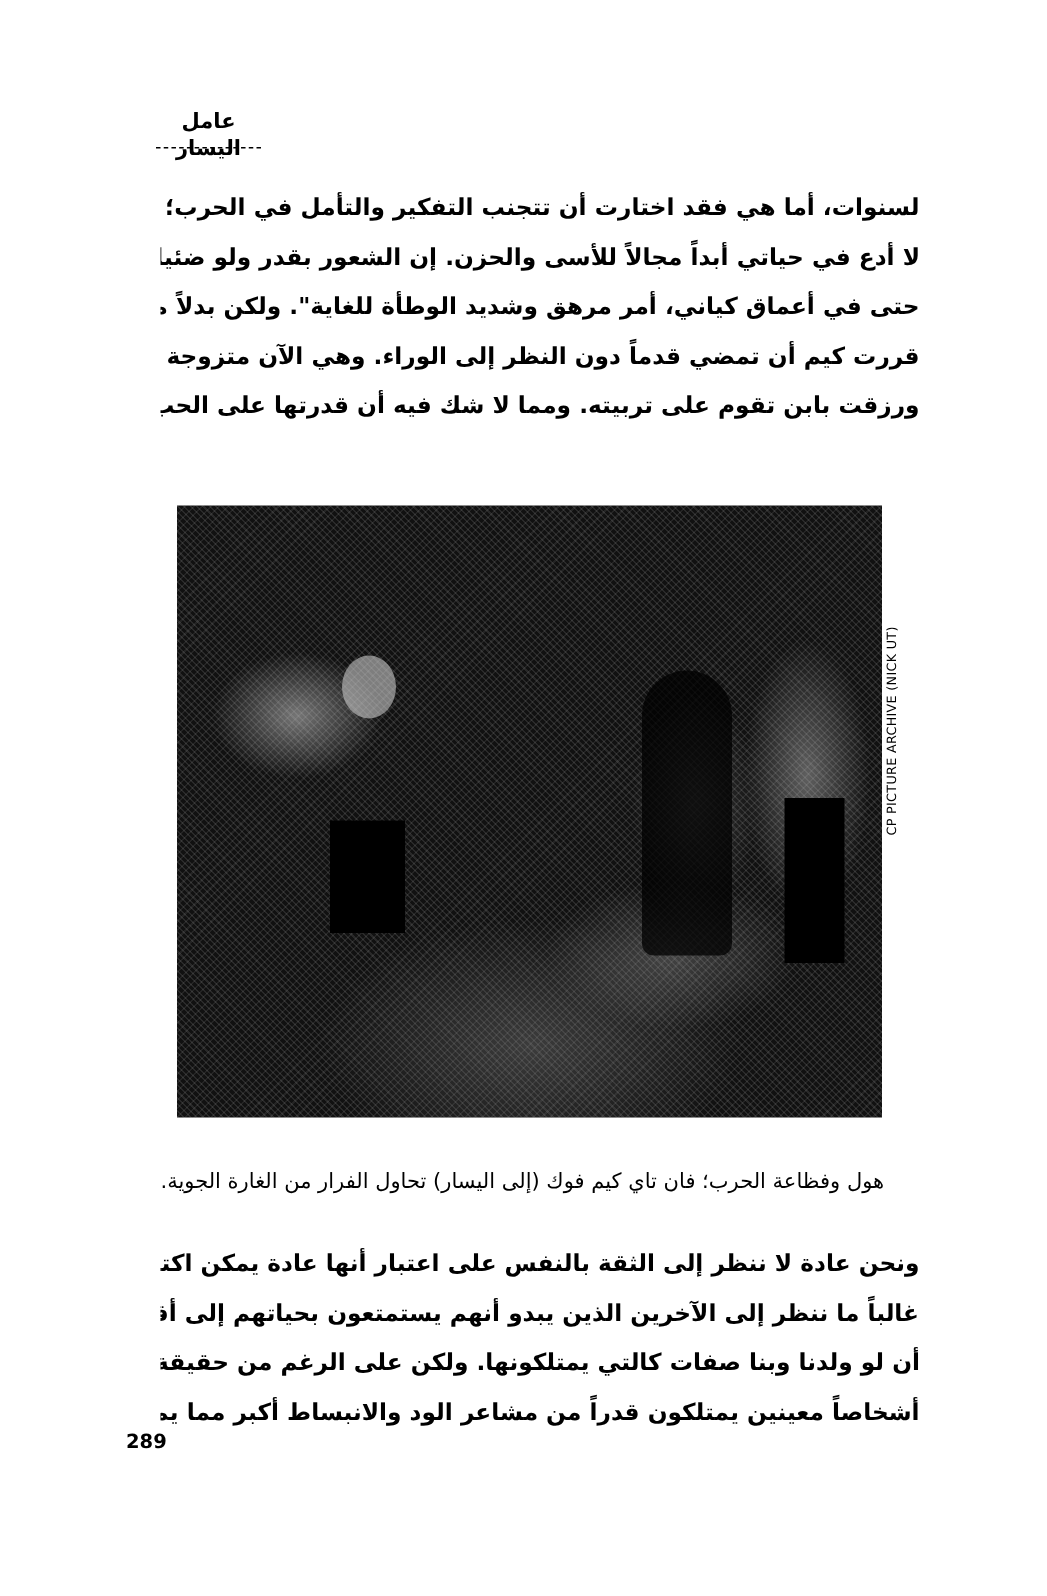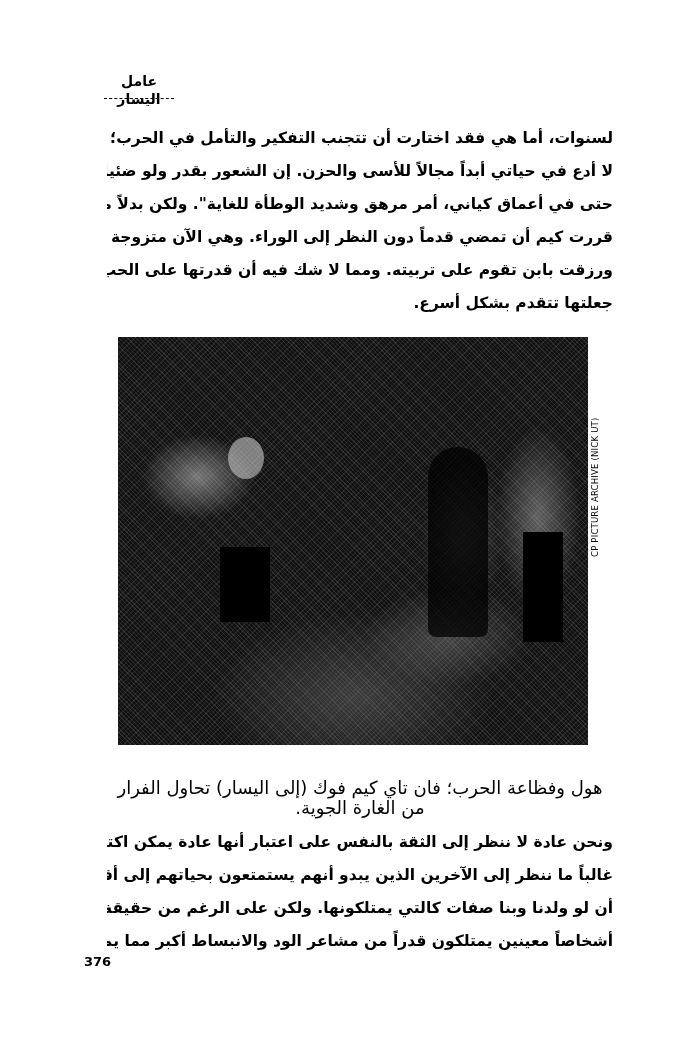--- a/index.html
+++ b/index.html
@@ -109,22 +109,22 @@
       letter-spacing: 0.2px;
       white-space: nowrap;
       text-align: left;
     }
     .caption {
       position: absolute;
       left: 107px;
       width: 506px;
       top: 778px;
       direction: rtl;
-      text-align: center;
-      font-size: 18px;
+      text-align: left;
+      font-size: 14px;
       line-height: 20px;
     }
     .page-number {
       position: absolute;
       left: 84px;
       top: 954px;
       font-size: 13px;
       font-weight: bold;
       direction: rtl;
     }
@@ -134,33 +134,32 @@
 
 <div class="running-head">عامل اليسار</div>
 <div class="running-head-rule"></div>
 
 <div class="para para-1">
   <span class="line">لسنوات، أما هي فقد اختارت أن تتجنب التفكير والتأمل في الحرب؛ تقول: "إنني</span>
   <span class="line">لا أدع في حياتي أبداً مجالاً للأسى والحزن. إن الشعور بقدر ولو ضئيل من المرارة،</span>
   <span class="line">حتى في أعماق كياني، أمر مرهق وشديد الوطأة للغاية". ولكن بدلاً من ذلك، فقد</span>
   <span class="line">قررت كيم أن تمضي قدماً دون النظر إلى الوراء. وهي الآن متزوجة وتحيا حياة سعيدة</span>
   <span class="line">ورزقت بابن تقوم على تربيته. ومما لا شك فيه أن قدرتها على الحب والتسامح قد</span>
-  <span class="line last">جعلتها تتقدم بشكل أسرع.</span>
 </div>
 
 <div class="photo">
   <div class="figure fig-face"></div>
   <div class="figure fig-skirt"></div>
   <div class="figure fig-mid"></div>
   <div class="figure fig-right-dark"></div>
 </div>
 <div class="photo-credit">CP PICTURE ARCHIVE (NICK UT)</div>
 
 <div class="caption">هول وفظاعة الحرب؛ فان تاي كيم فوك (إلى اليسار) تحاول الفرار من الغارة الجوية.</div>
 
 <div class="para para-2">
   <span class="line">ونحن عادة لا ننظر إلى الثقة بالنفس على اعتبار أنها عادة يمكن اكتسابها، ولكننا</span>
   <span class="line">غالباً ما ننظر إلى الآخرين الذين يبدو أنهم يستمتعون بحياتهم إلى أقصى حد ونتمنى</span>
   <span class="line">أن لو ولدنا وبنا صفات كالتي يمتلكونها. ولكن على الرغم من حقيقة أن هناك</span>
   <span class="line">أشخاصاً معينين يمتلكون قدراً من مشاعر الود والانبساط أكبر مما يمتلكه الآخرون،</span>
 </div>
 
-<div class="page-number">376</div>
+<div class="page-number">289</div>
 
 </body></html>

